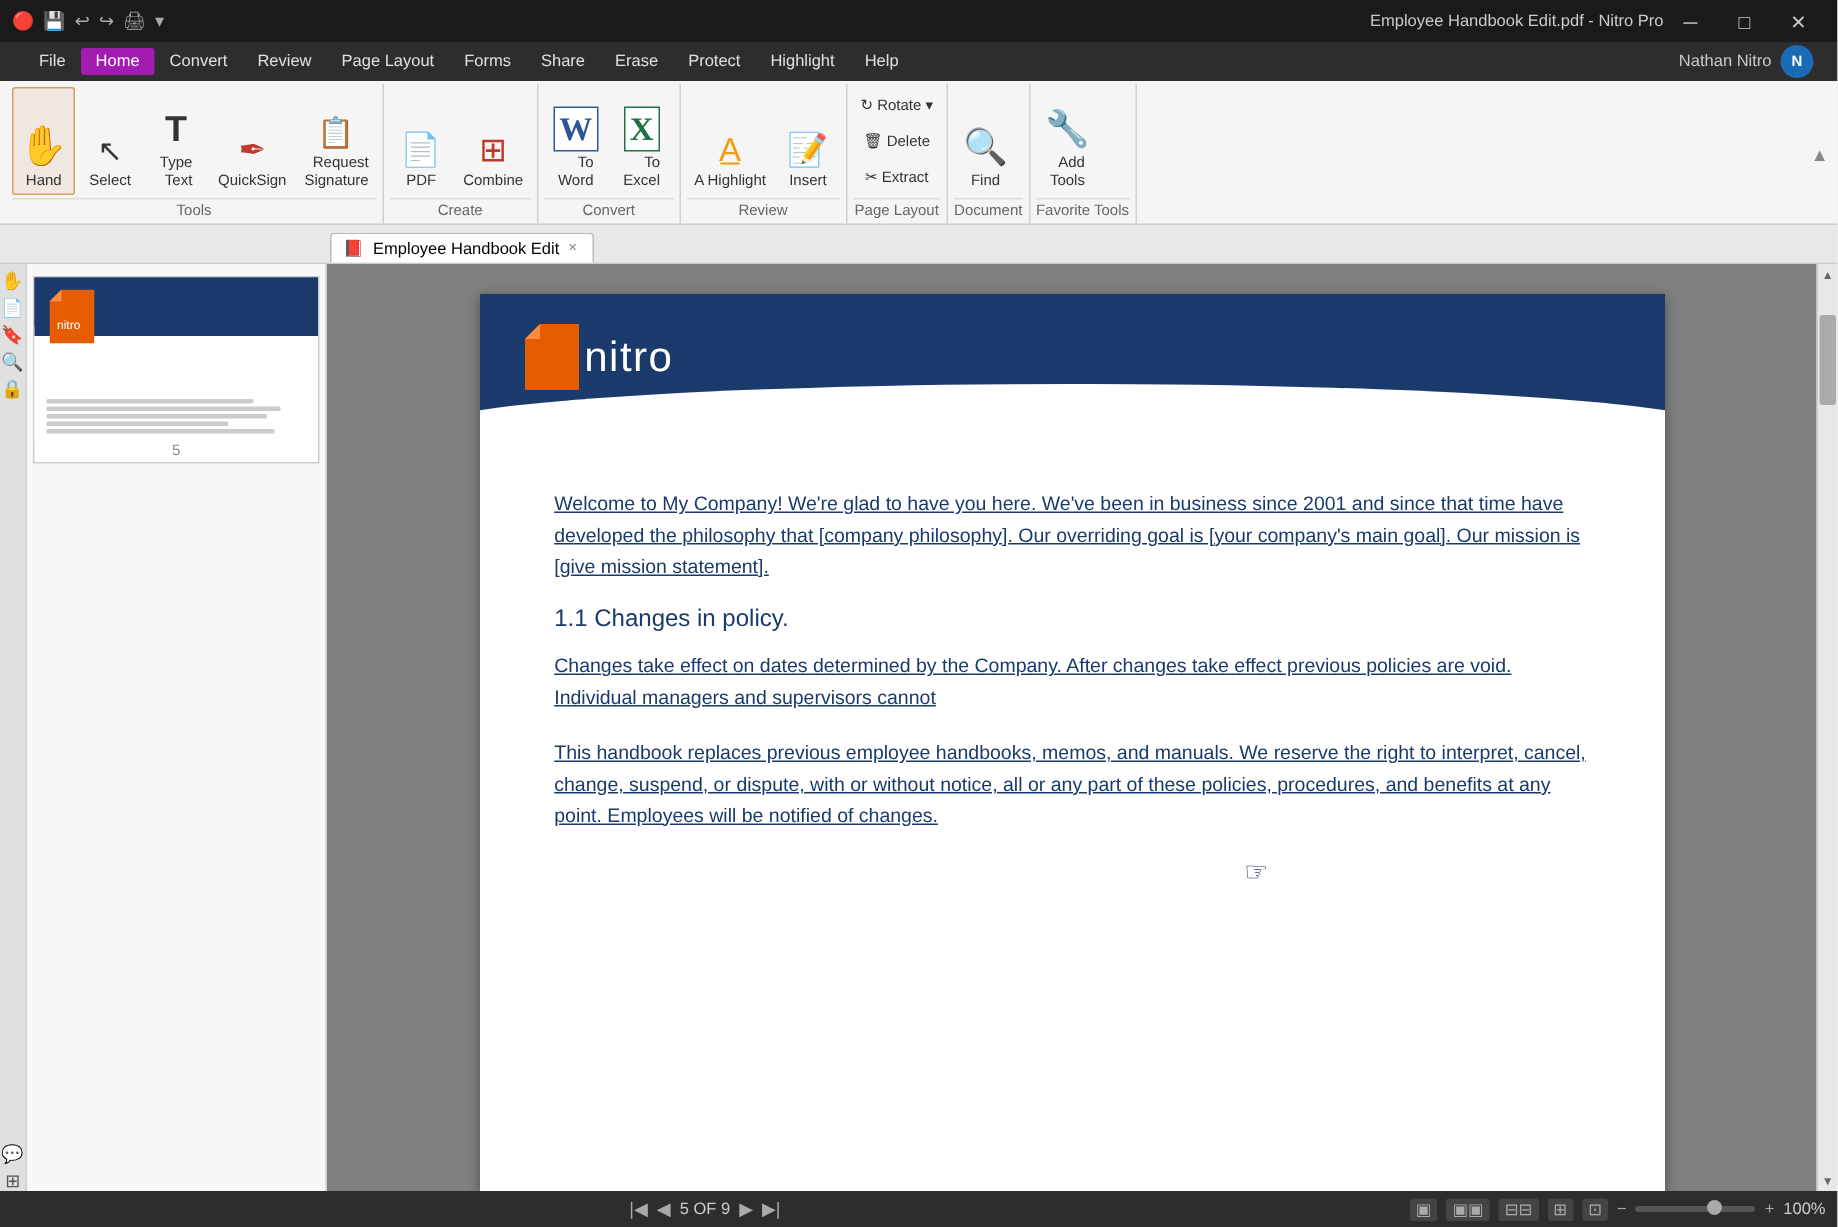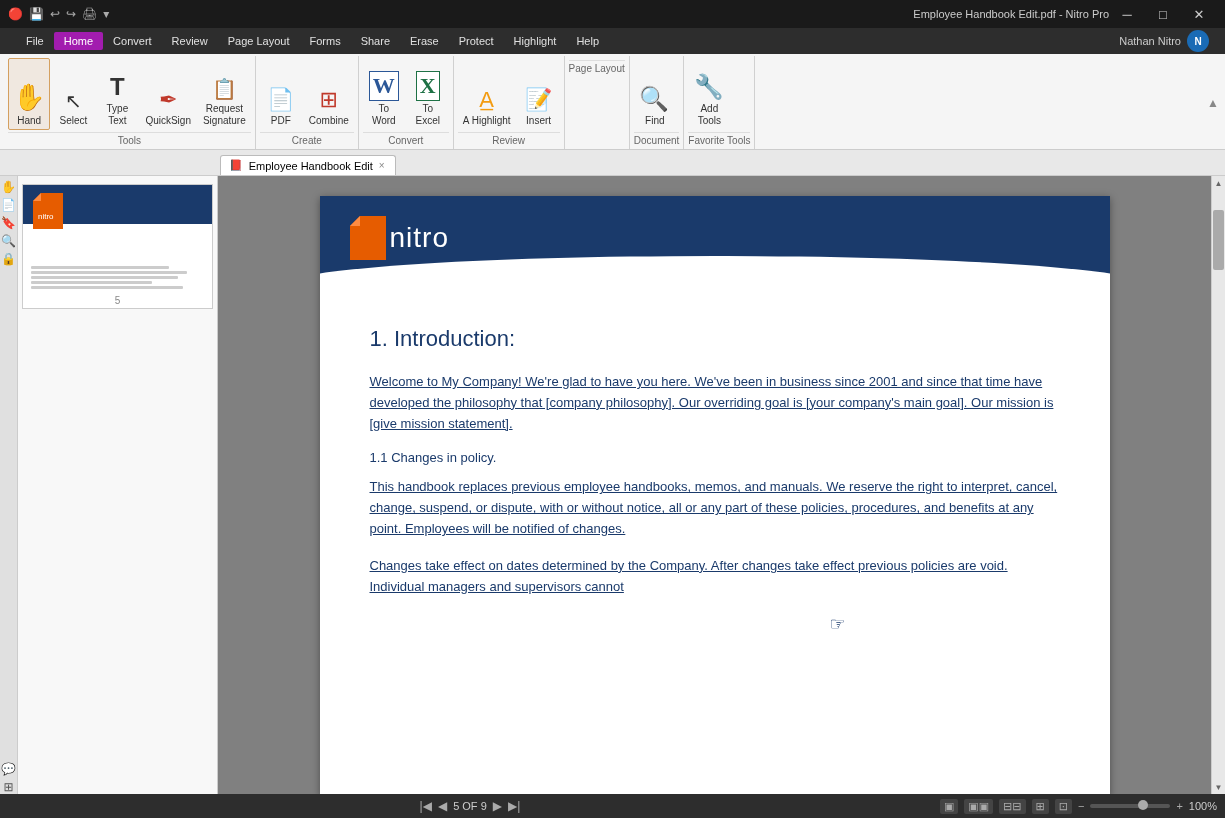--- a/index.html
+++ b/index.html
@@ -86,21 +86,21 @@
       cursor: pointer;
       padding: 2px 4px;
       border-radius: 2px;
       min-width: 42px;
       height: 72px;
       font-size: 10px;
       color: #333;
       border: 1px solid transparent;
     }
     .ribbon-btn .btn-icon { font-size: 26px; margin-bottom: 2px; }
-    .ribbon-btn .btn-label { text-align: center; line-height: 1.2; word-break: break-word; white-space: nowrap; }
+    .ribbon-btn .btn-label { text-align: right; line-height: 1.2; word-break: break-word; white-space: nowrap; }
     .ribbon-btn-small {
       display: flex;
       flex-direction: column;
       align-items: center;
       justify-content: center;
       cursor: pointer;
       padding: 2px 4px;
       border-radius: 2px;
       min-width: 56px;
       height: 22px;
@@ -267,21 +267,21 @@
       margin-bottom: 20px;
     }
     .pdf-content p {
       font-size: 13px;
       color: #1a3a6b;
       line-height: 1.6;
       margin-bottom: 16px;
       text-decoration: underline;
     }
     .pdf-content h2 {
-      font-size: 13px;
+      font-size: 16px;
       font-weight: normal;
       color: #1a3a6b;
       margin-bottom: 12px;
     }
 
     
     .right-scrollbar {
       width: 14px;
       background: #e8e8e8;
       border-left: 1px solid #ccc;
@@ -438,20 +438,33 @@
         </div>
         <div class="ribbon-btn">
           <span class="btn-icon" style="font-size:22px">📝</span>
           <span class="btn-label">Insert</span>
         </div>
       </div>
       <div class="ribbon-group-label">Review</div>
     </div>
 
     <div class="ribbon-group">
+      <div class="ribbon-group-buttons">
+        <div class="ribbon-btn-group-vertical">
+          <div class="ribbon-btn-small">
+            <span>↻ Rotate ▾</span>
+          </div>
+          <div class="ribbon-btn-small">
+            <span>🗑 Delete</span>
+          </div>
+          <div class="ribbon-btn-small">
+            <span>✂ Extract</span>
+          </div>
+        </div>
+      </div>
       <div class="ribbon-group-label">Page Layout</div>
     </div>
 
     <div class="ribbon-group">
       <div class="ribbon-group-buttons">
         <div class="ribbon-btn">
           <span class="btn-icon" style="font-size:24px">🔍</span>
           <span class="btn-label">Find</span>
         </div>
       </div>
@@ -527,30 +540,29 @@
           <svg class="nitro-logo-icon" viewBox="0 0 36 44" fill="none" xmlns="http://www.w3.org/2000/svg">
             <polygon points="0,10 10,0 36,0 36,44 0,44" fill="#e65c00"></polygon>
             <polygon points="0,10 10,0 10,10" fill="#ff8c42"></polygon>
           </svg>
           <span class="nitro-logo-text">nitro</span>
         </div>
         <div class="pdf-header-wave"></div>
       </div>
 
       <div class="pdf-content">
-        <h1>1. Introduction:</h1>
 
         <p>Welcome to My Company! We're glad to have you here. We've been in business since 2001 and since that time have developed the philosophy that [company philosophy]. Our overriding goal is [your company's main goal]. Our mission is [give mission statement].</p>
 
 
         <h2>1.1 Changes in policy.</h2>
 
+        <p>Changes take effect on dates determined by the Company. After changes take effect previous policies are void. Individual managers and supervisors cannot</p>
+
         <p>This handbook replaces previous employee handbooks, memos, and manuals. We reserve the right to interpret, cancel, change, suspend, or dispute, with or without notice, all or any part of these policies, procedures, and benefits at any point. Employees will be notified of changes.</p>
-
-        <p>Changes take effect on dates determined by the Company. After changes take effect previous policies are void. Individual managers and supervisors cannot</p>
 
         <div style="position:relative;height:30px">
           <span style="position:absolute;left:460px;top:0;font-size:18px;cursor:default">☞</span>
         </div>
       </div>
     </div>
   </div>
 
   <div class="right-scrollbar">
     <div class="scroll-arrow">▲</div>

